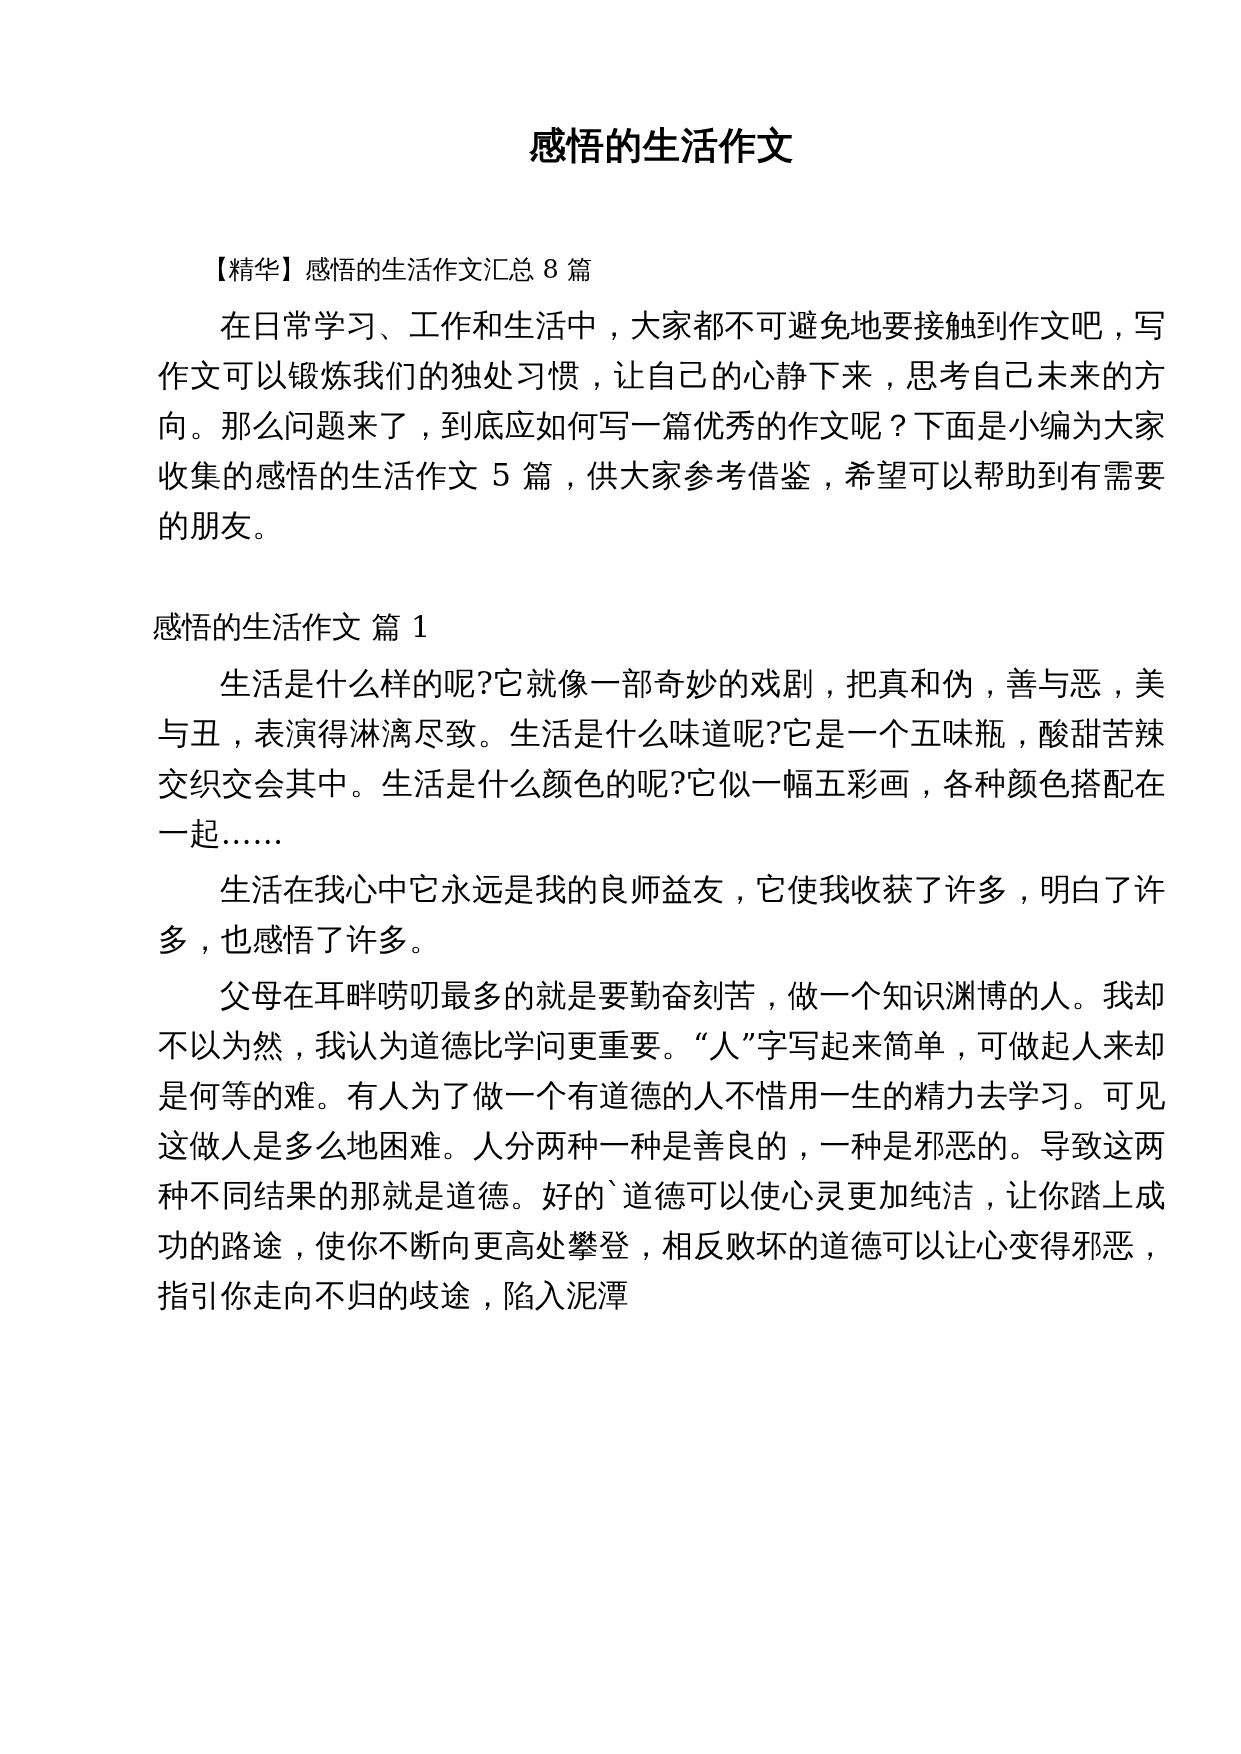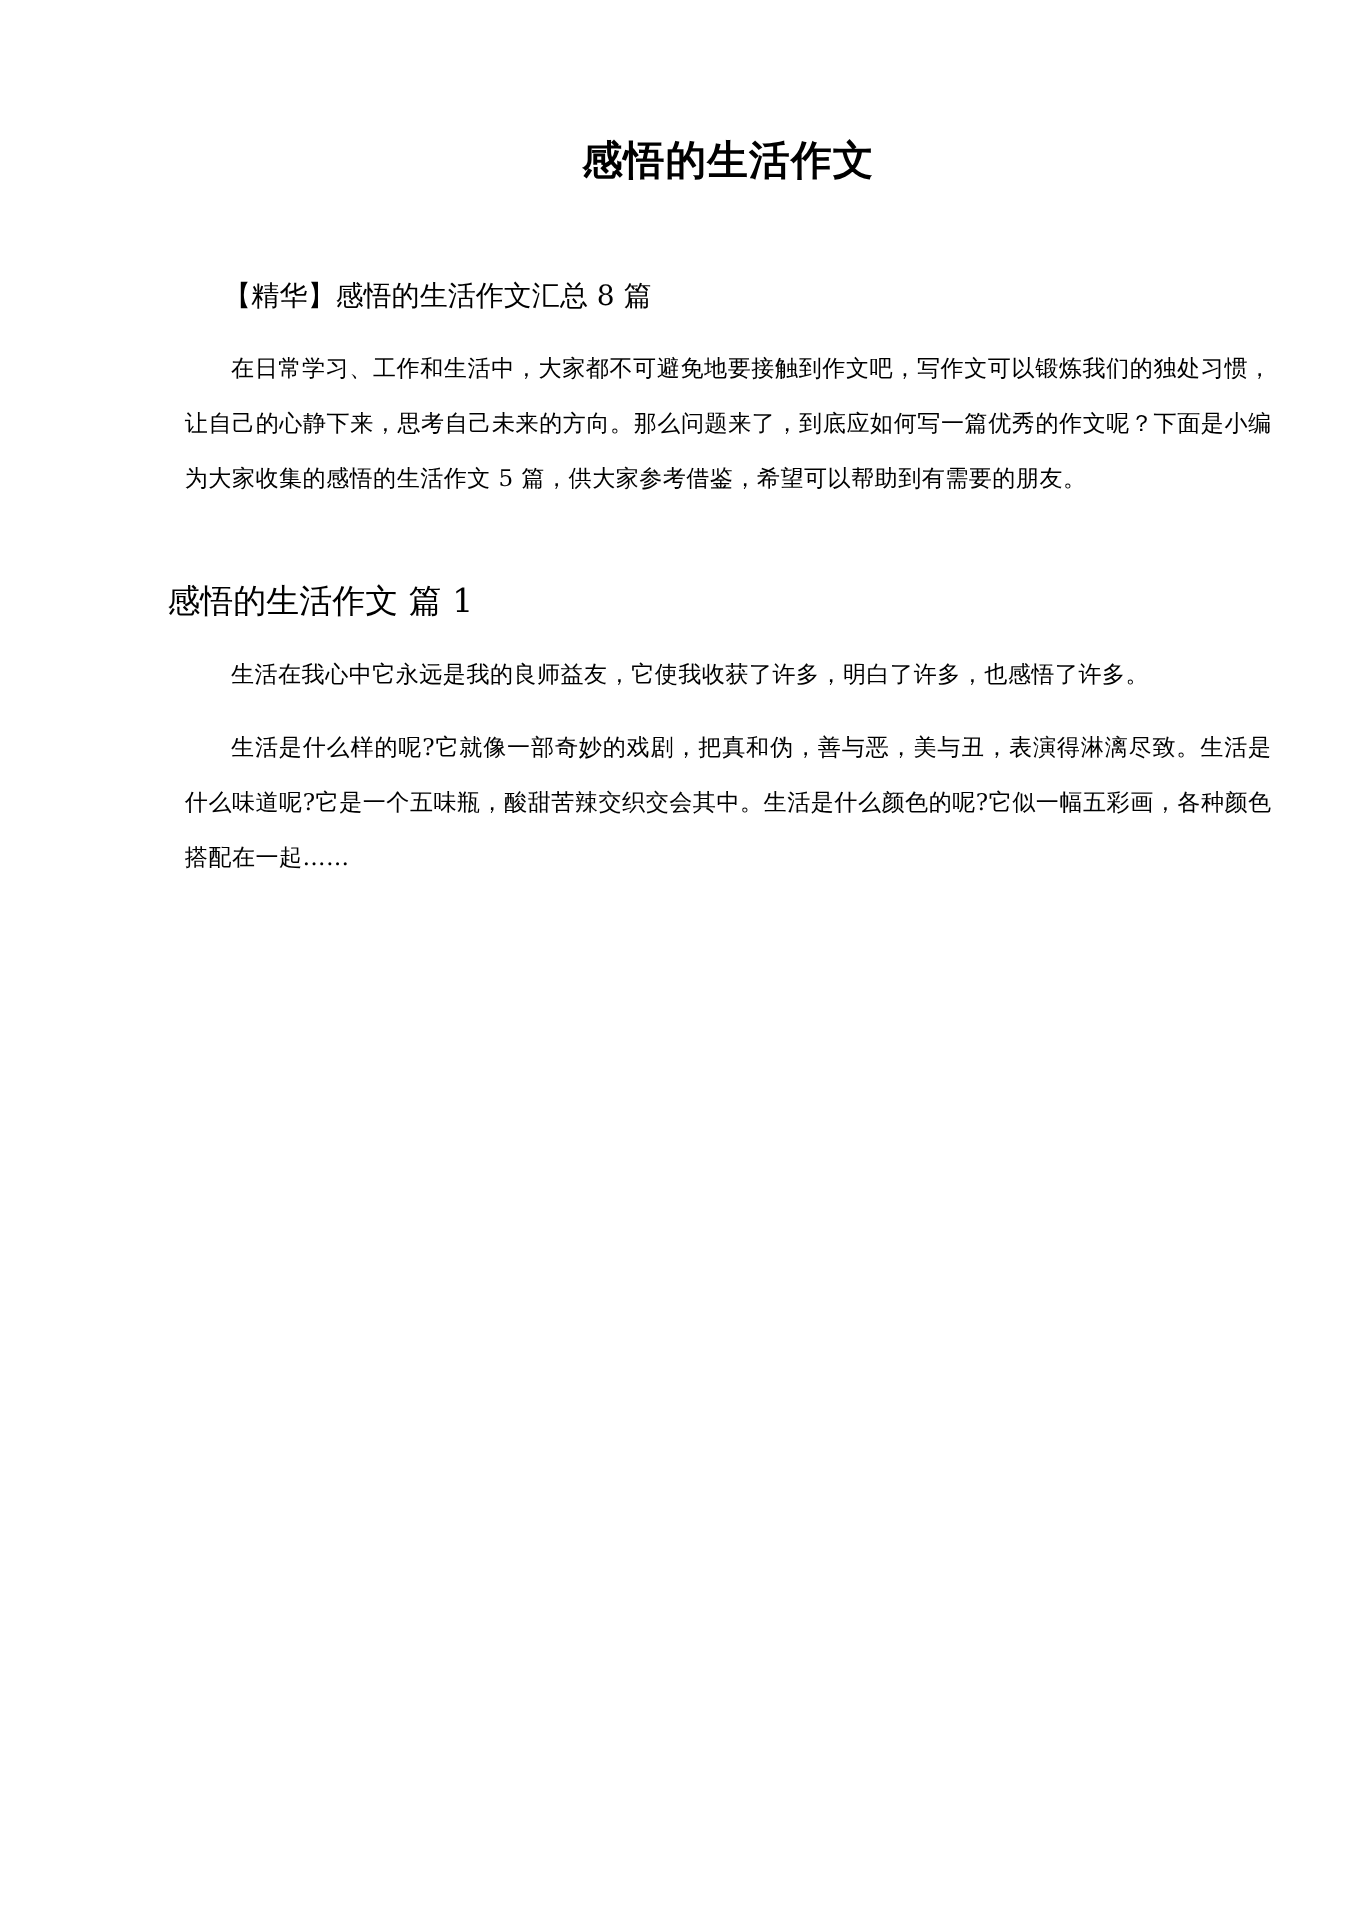--- a/index.html
+++ b/index.html
@@ -24,26 +24,26 @@
   .doc-title {
     font-family: "DejaVu Sans", "Liberation Sans", sans-serif;
     font-weight: bold;
     font-size: 37px;
     line-height: 1.4;
     text-align: center;
     letter-spacing: 1px;
     margin: 0 0 72px 0;
   }
   .body-text {
-    font-size: 21px;
+    font-size: 31px;
     line-height: 50px;
     text-align: justify;
     text-justify: inter-ideograph;
     letter-spacing: 0.4px;
-    margin: 16px;
+    margin: 6px;
   }
   .indent-2 {
     text-indent: 2em;
   }
   .subtitle {
     font-size: 25.5px;
     line-height: 50px;
     margin: 0;
     text-indent: 2em;
   }
@@ -69,18 +69,19 @@
   <h1 class="doc-title">感悟的生活作文</h1>
 
   <p class="subtitle">【精华】感悟的生活作文汇总 8 篇</p>
 
   <p class="body-text indent-2">在日常学习、工作和生活中，大家都不可避免地要接触到作文吧，写作文可以锻炼我们的独处习惯，让自己的心静下来，思考自己未来的方向。那么问题来了，到底应如何写一篇优秀的作文呢？下面是小编为大家收集的感悟的生活作文 5 篇，供大家参考借鉴，希望可以帮助到有需要的朋友。</p>
 
   <div class="gap-lg"></div>
 
   <p class="section-head">感悟的生活作文  篇 1</p>
 
+  <p class="body-text indent-2">生活是什么样的呢?它就像一部奇妙的戏剧，把真和伪，善与恶，美与丑，表演得淋漓尽致。生活是什么味道呢?它是一个五味瓶，酸甜苦辣交织交会其中。生活是什么颜色的呢?它似一幅五彩画，各种颜色搭配在一起……</p>
+
   <p class="body-text indent-2">生活在我心中它永远是我的良师益友，它使我收获了许多，明白了许多，也感悟了许多。</p>
 
-  <p class="body-text indent-2">生活是什么样的呢?它就像一部奇妙的戏剧，把真和伪，善与恶，美与丑，表演得淋漓尽致。生活是什么味道呢?它是一个五味瓶，酸甜苦辣交织交会其中。生活是什么颜色的呢?它似一幅五彩画，各种颜色搭配在一起……</p>
-
+  <p class="body-text indent-2">父母在耳畔唠叨最多的就是要勤奋刻苦，做一个知识渊博的人。我却不以为然，我认为道德比学问更重要。“人”字写起来简单，可做起人来却是何等的难。有人为了做一个有道德的人不惜用一生的精力去学习。可见这做人是多么地困难。人分两种一种是善良的，一种是邪恶的。导致这两种不同结果的那就是道德。好的`道德可以使心灵更加纯洁，让你踏上成功的路途，使你不断向更高处攀登，相反败坏的道德可以让心变得邪恶，指引你走向不归的歧途，陷入泥潭</p>
 
 </div>
 
 </body></html>

